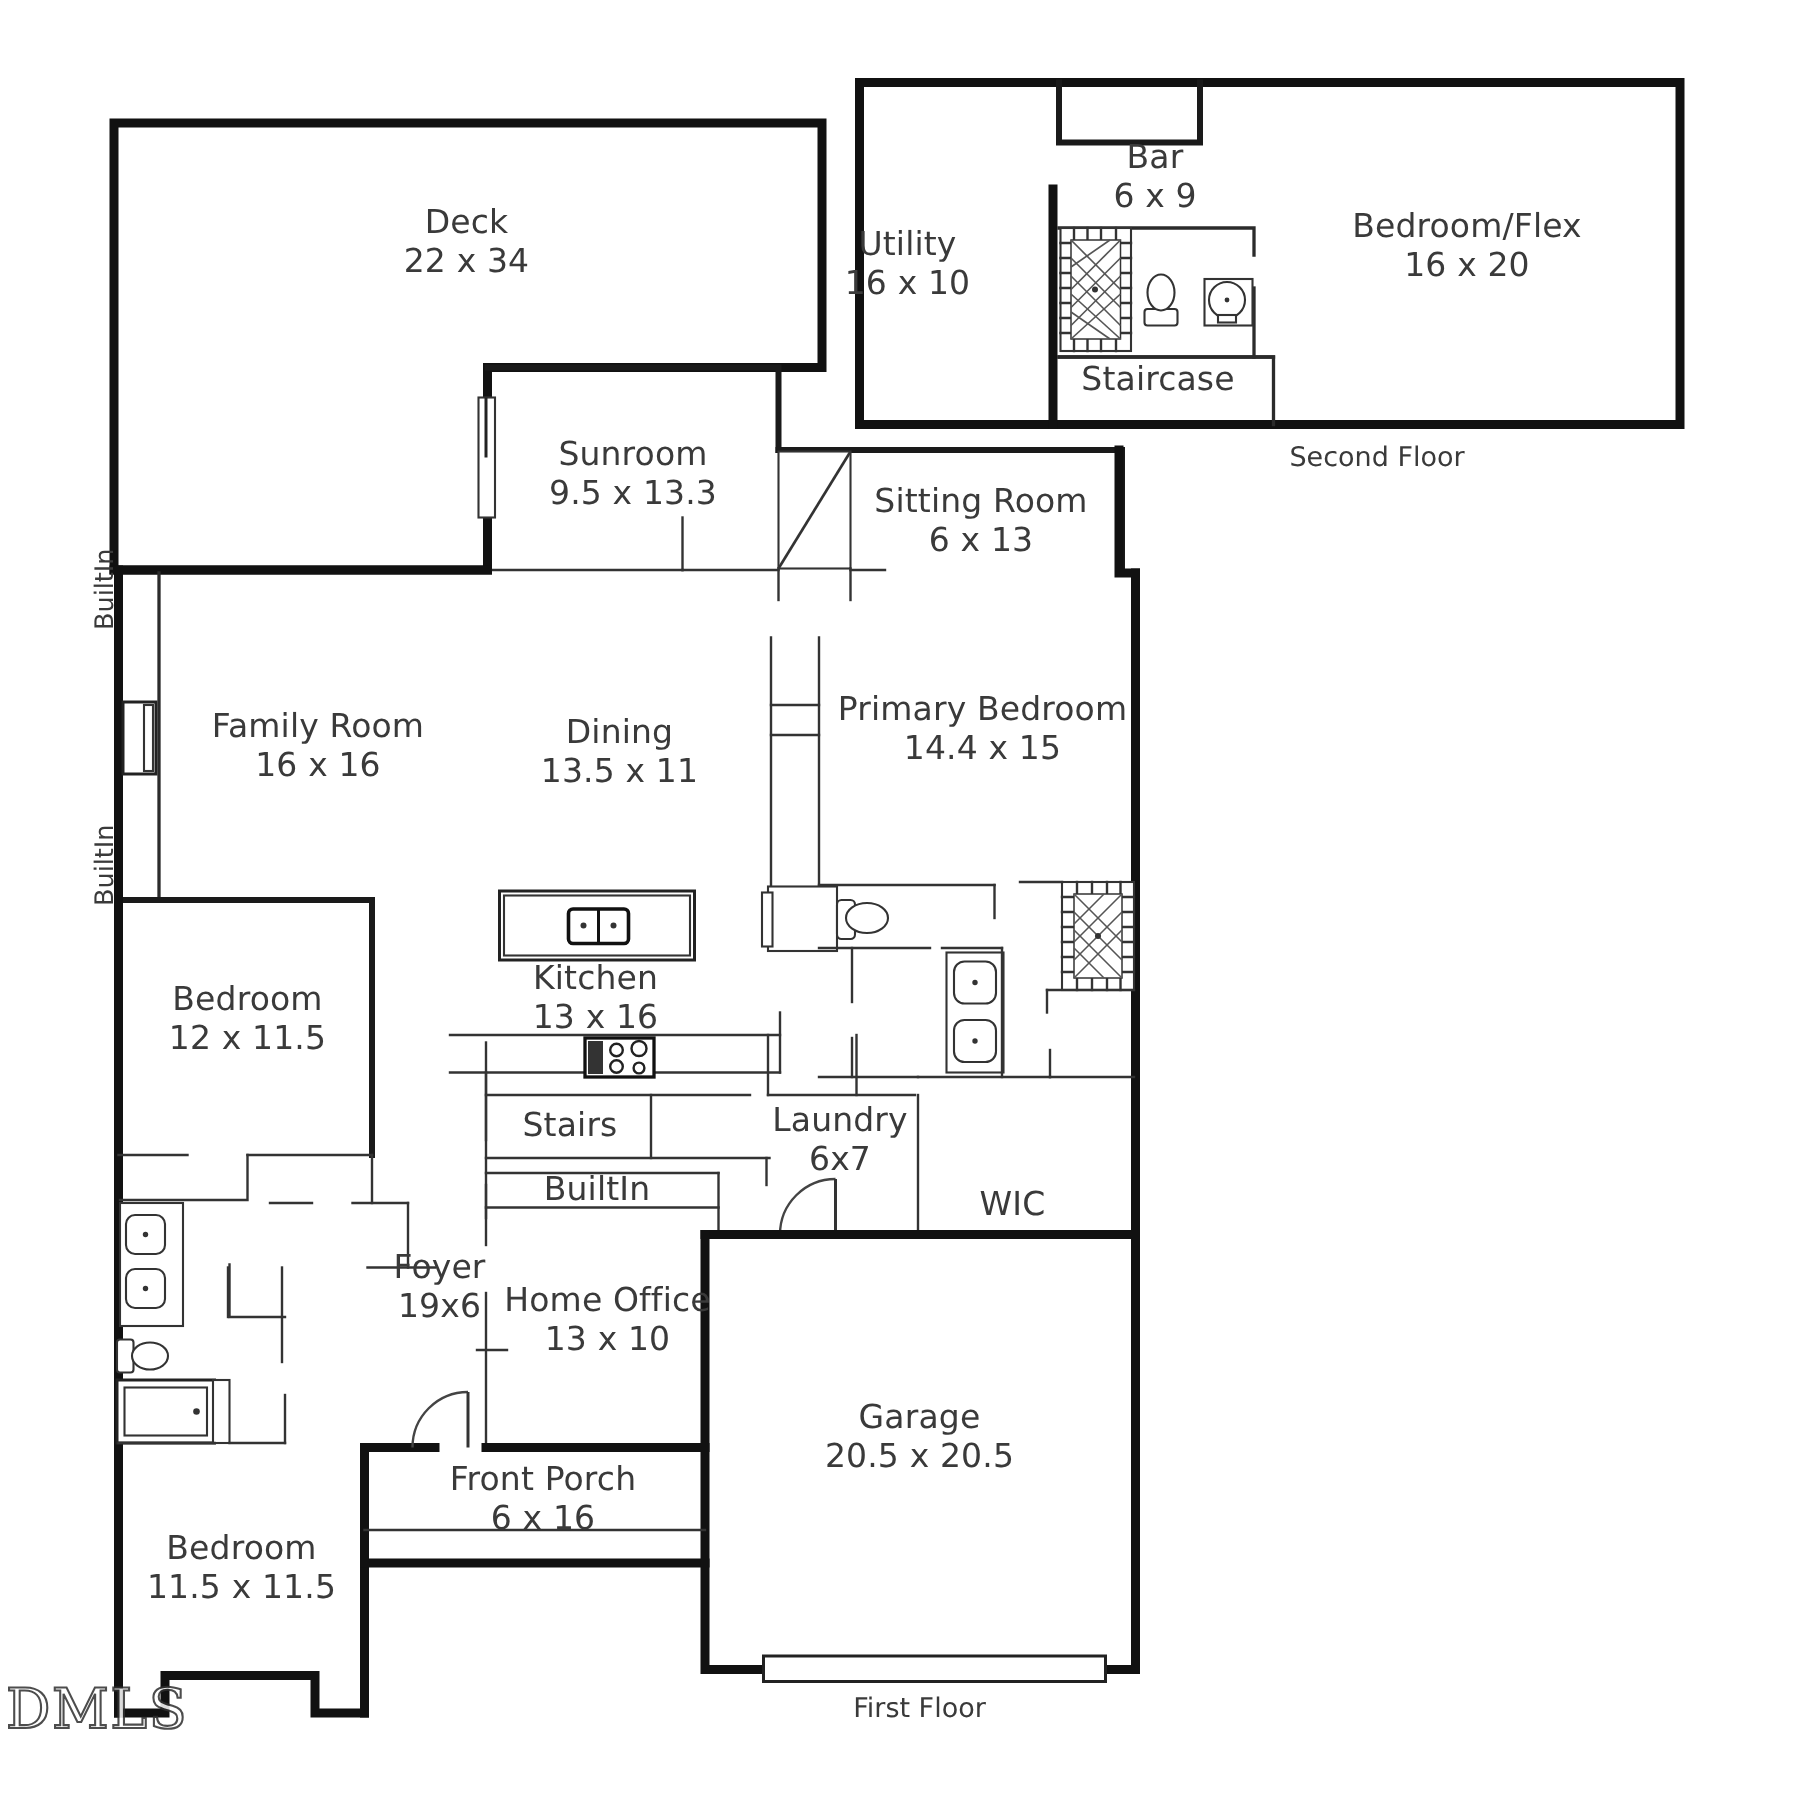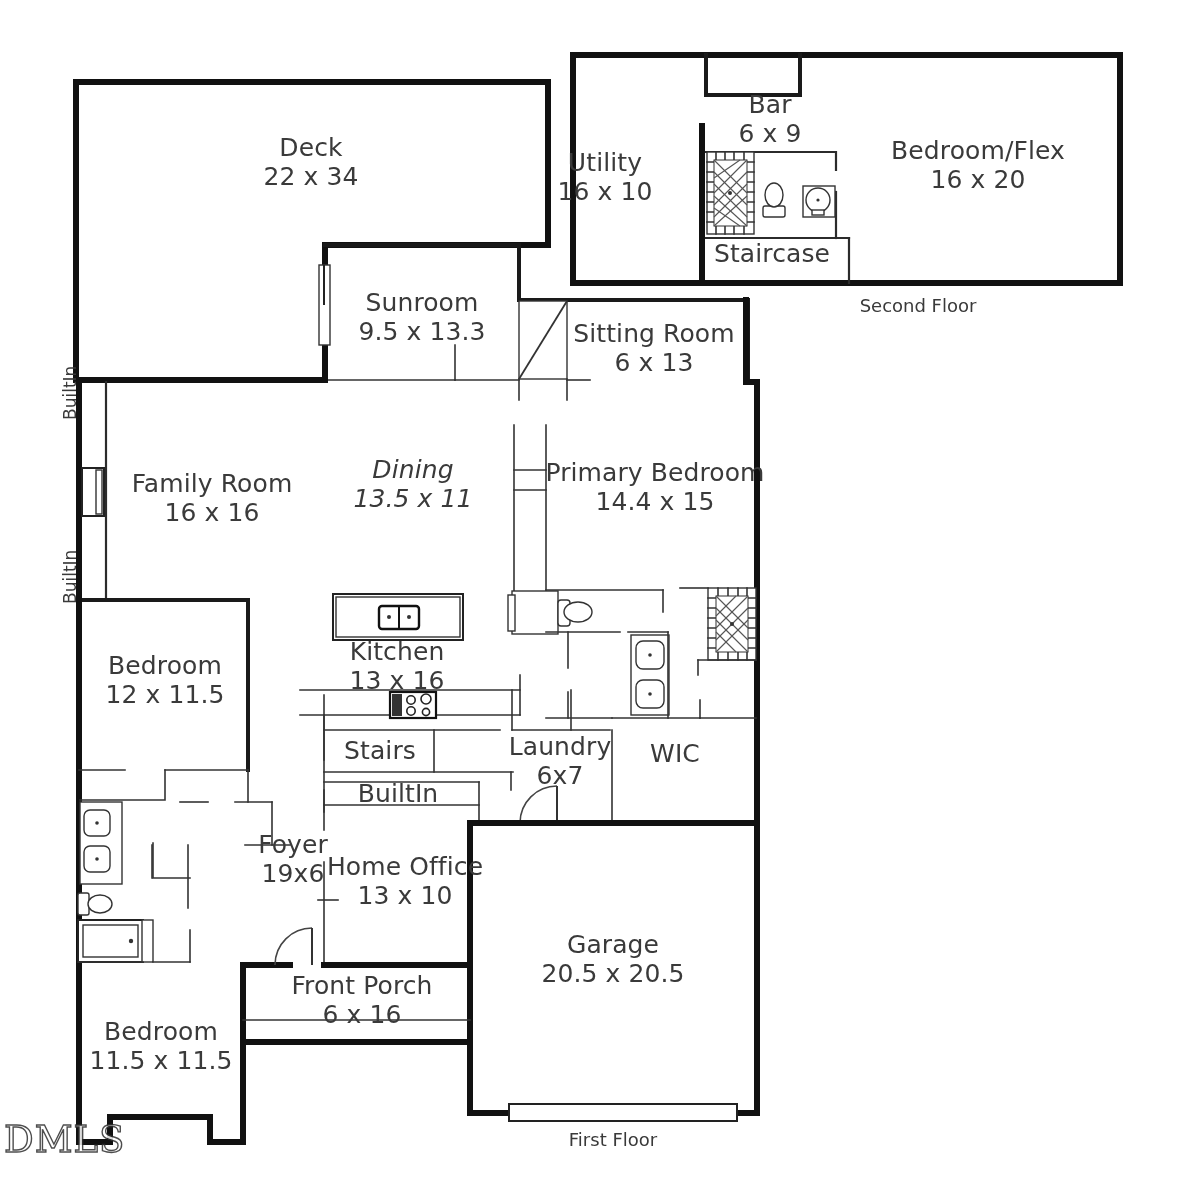--- a/index.html
+++ b/index.html
@@ -32,21 +32,21 @@
   .wall-hair  { stroke: #333333; stroke-width: 1.6; fill: none; stroke-linecap: square; stroke-linejoin: miter; }
   .fill-white { fill: #ffffff; }
   .fixture    { stroke: #222222; stroke-width: 2; fill: #ffffff; }
   .fixture-thin { stroke: #333333; stroke-width: 1.4; fill: #ffffff; }
   .door-arc   { stroke: #444444; stroke-width: 1.6; fill: none; }
 
   .rlabel {
     position: absolute;
     text-align: center;
     color: #3a3a3a;
-    font-size: 25px;
+    font-size: 22px;
     line-height: 1.17;
     letter-spacing: 0.1px;
     white-space: nowrap;
     transform: translate(-50%, -50%);
     pointer-events: none;
   }
   .rlabel .nm { display: block; }
   .rlabel .dm { display: block; }
 
   .floor-caption {
@@ -374,21 +374,21 @@
     <span class="dm">9.5 x 13.3</span>
   </div>
   <div class="rlabel" style="left:654px; top:348px;">
     <span class="nm">Sitting Room</span>
     <span class="dm">6 x 13</span>
   </div>
   <div class="rlabel" style="left:212px; top:498px;">
     <span class="nm">Family Room</span>
     <span class="dm">16 x 16</span>
   </div>
-  <div class="rlabel" style="left:413px; top:484px;font-style:italic;">
+  <div class="rlabel" style="left:413px; top:502px;">
     <span class="nm">Dining</span>
     <span class="dm">13.5 x 11</span>
   </div>
   <div class="rlabel" style="left:655px; top:487px;">
     <span class="nm">Primary Bedroom</span>
     <span class="dm">14.4 x 15</span>
   </div>
   <div class="rlabel" style="left:165px; top:680px;">
     <span class="nm">Bedroom</span>
     <span class="dm">12 x 11.5</span>
@@ -397,21 +397,21 @@
     <span class="nm">Kitchen</span>
     <span class="dm">13 x 16</span>
   </div>
   <div class="rlabel" style="left:380px; top:751px;">
     <span class="nm">Stairs</span>
   </div>
   <div class="rlabel" style="left:560px; top:761px;">
     <span class="nm">Laundry</span>
     <span class="dm">6x7</span>
   </div>
-  <div class="rlabel" style="left:675px; top:754px;">
+  <div class="rlabel" style="left:675px; top:804px;">
     <span class="nm">WIC</span>
   </div>
   <div class="rlabel" style="left:398px; top:794px;">
     <span class="nm">BuiltIn</span>
   </div>
   <div class="rlabel" style="left:293px; top:859px;">
     <span class="nm">Foyer</span>
     <span class="dm">19x6</span>
   </div>
   <div class="rlabel" style="left:405px; top:881px;">

